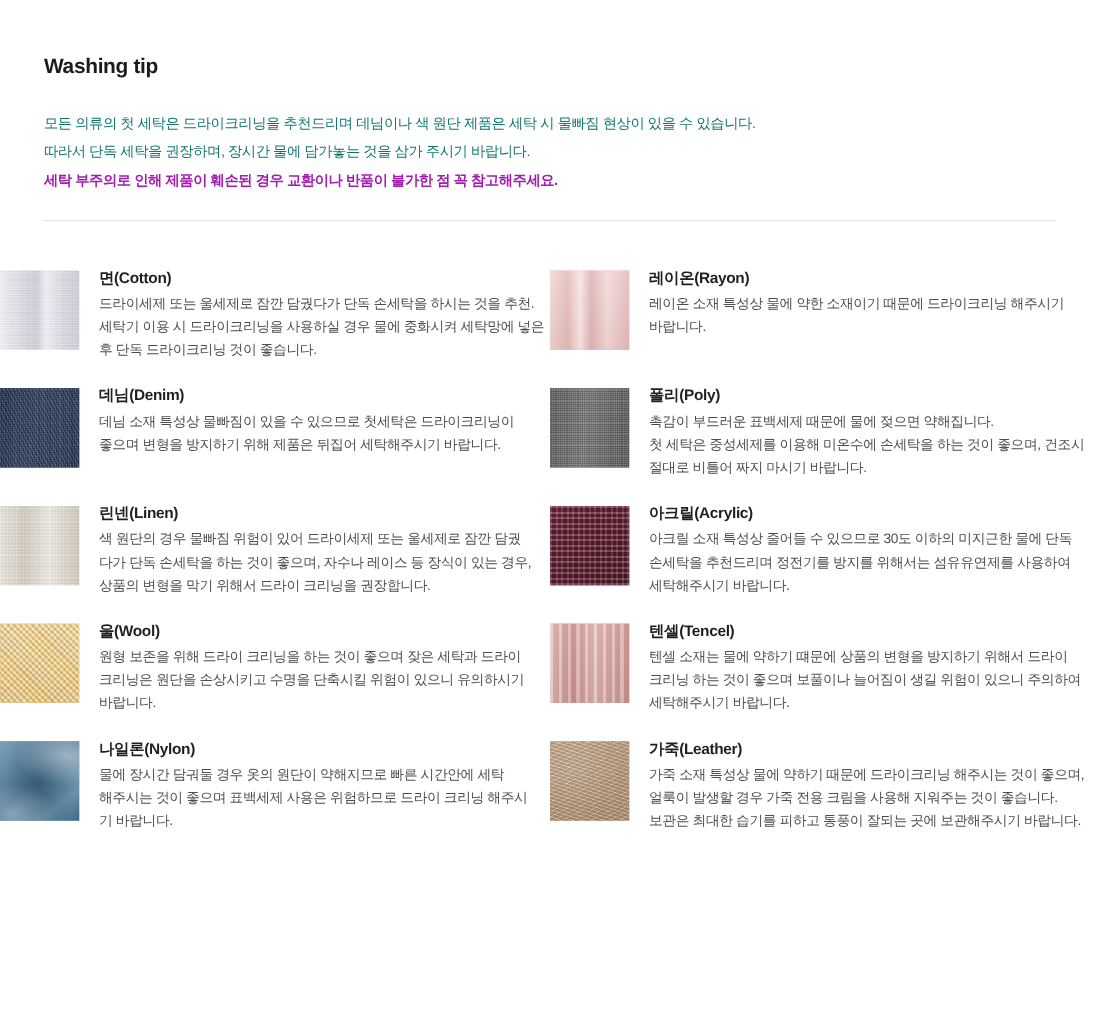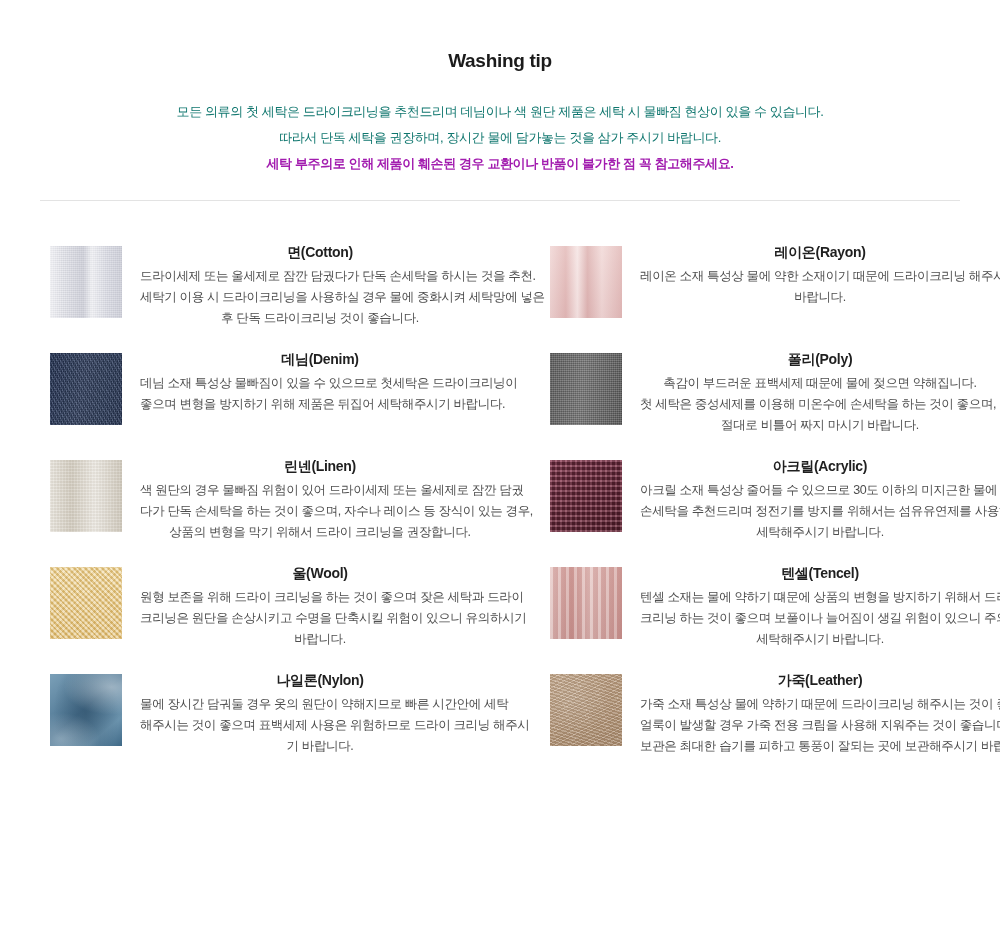--- a/index.html
+++ b/index.html
@@ -14,21 +14,20 @@
     font-family: "Liberation Sans", "DejaVu Sans", sans-serif;
     color: #444444;
     -webkit-font-smoothing: antialiased;
   }
 
   .page {
     position: relative;
     width: 1000px;
     height: 744px;
     box-sizing: border-box;
-    text-align: center;
   }
 
   
   .intro {
     position: absolute;
     left: 40px;
     top: 50px;
     width: 920px;
   }
   .page-title {
@@ -64,21 +63,20 @@
   
   .grid {
     position: absolute;
     left: 0;
     top: 240px;
     width: 1000px;
     display: grid;
     grid-template-columns: 450px 450px;
     column-gap: 50px;
     row-gap: 0;
-    padding-left: 50px;
     box-sizing: border-box;
   }
 
   .fabric-item {
     display: flex;
     align-items: flex-start;
     height: 107px;
     box-sizing: border-box;
   }
 

